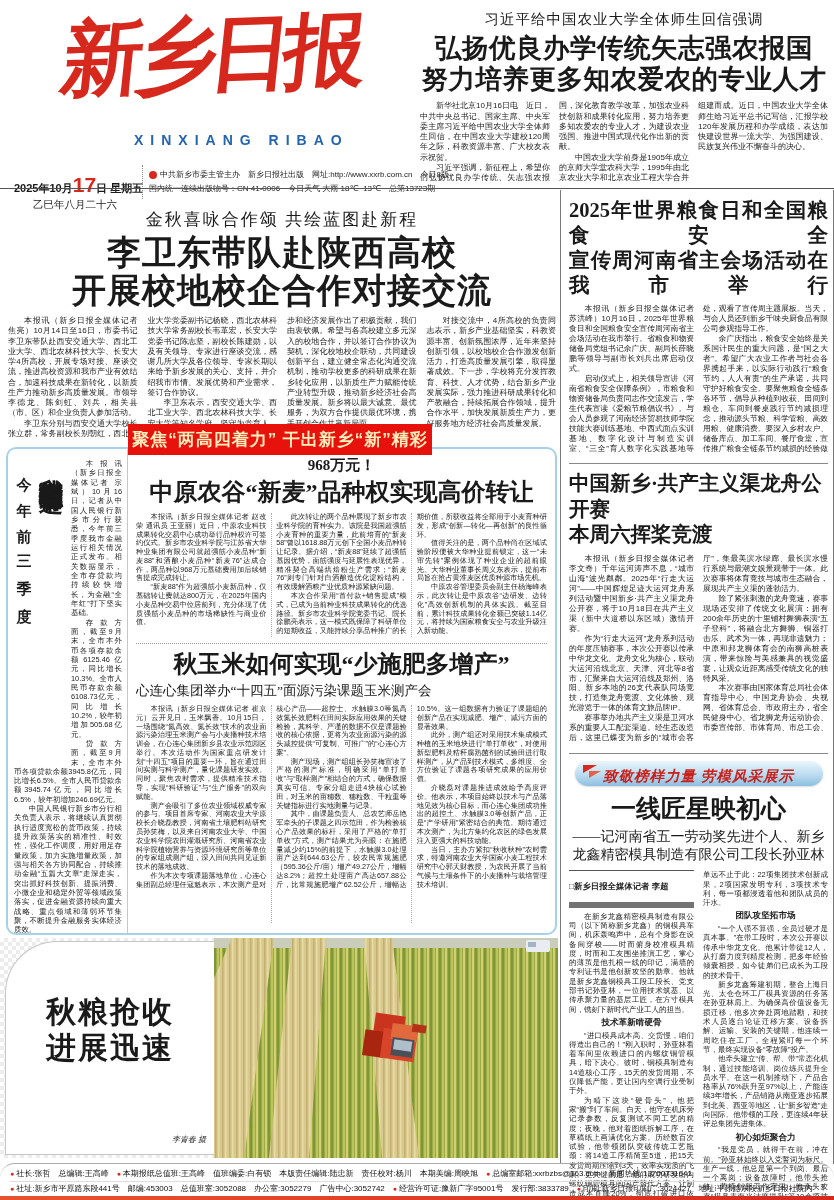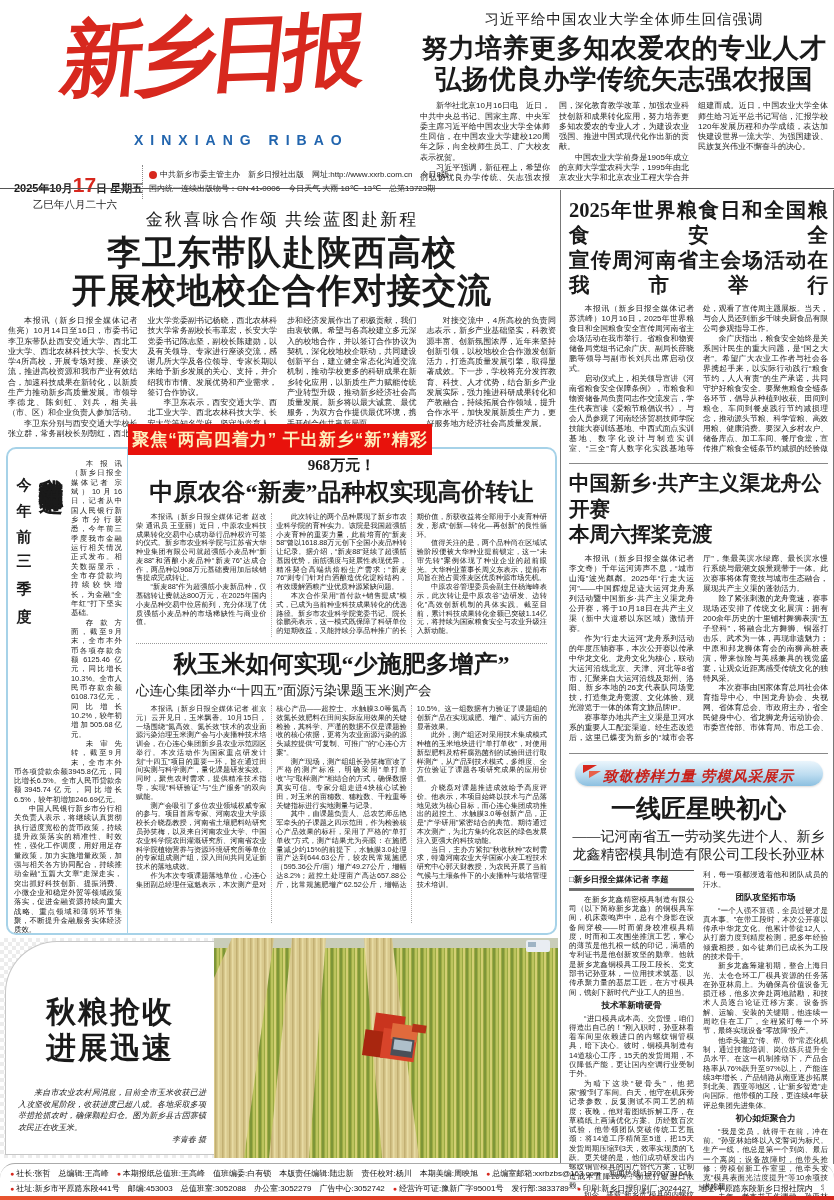--- a/index.html
+++ b/index.html
@@ -43,21 +43,21 @@
   .grain-body { margin-top:6px; column-count:2; column-gap:9px; height:152px; overflow:hidden; font-size:7.8px; }
   .dragon-headline { font-family:"Liberation Serif","DejaVu Serif",serif; font-weight:900; font-size:20.5px; line-height:1.25; }
   .dragon-body { margin-top:6px; column-count:2; column-gap:9px; height:192px; overflow:hidden; font-size:7.8px; }
   .model-banner { margin:6px auto 6px auto; width:248px; height:25px; border-radius:13px; background:linear-gradient(180deg,#eaf5fc 0%,#bcdcf0 55%,#8cc0e0 100%); display:flex; align-items:flex-end; justify-content:center; position:relative; box-shadow:0 1px 2px rgba(0,0,0,0.15); }
   .model-banner .flag { position:absolute; left:8px; top:4px; width:0; height:0; border-top:8px solid #d7281e; border-right:14px solid transparent; }
   .model-banner .flag2 { position:absolute; left:14px; top:10px; width:0; height:0; border-top:7px solid #e8604a; border-right:12px solid transparent; }
   .model-label { color:#c8201a; font-weight:900; font-size:14.5px; letter-spacing:1px; font-style:italic; }
   .craft-headline { text-align:center; font-family:"Liberation Serif","DejaVu Serif",serif; font-weight:900; font-size:25px; margin-top:2px; }
   .craft-subhead { text-align:center; font-family:"Liberation Serif","DejaVu Serif",serif; font-size:14px; line-height:1.3; margin-top:3px; }
   .craft-body { margin-top:6px; column-count:2; column-gap:9px; height:368px; overflow:hidden; font-size:7.5px; line-height:1.24; }
-  .byline-box { border-top:1px solid #555; border-bottom:3px solid #737373; font-weight:bold; font-size:8.4px; padding:3px 0; margin-bottom:4px; text-indent:0; }
+  .byline-box { border-top:1px solid #555; border-bottom:6px solid #737373; font-weight:bold; font-size:8.4px; padding:10px 0; margin-bottom:4px; text-indent:0; }
 
   
   .focus-banner { position:absolute; left:128px; top:424px; width:304px; height:31px; background:#e8120c; color:#fdf0bd; display:flex; align-items:center; justify-content:center; font-weight:900; font-size:17px; letter-spacing:1px; z-index:3; }
   .middle-box { position:absolute; left:6px; top:447px; width:551px; height:488px; border:2px solid #a6d2e8; border-radius:10px; display:flex; z-index:1; overflow:hidden; }
   .finance { width:120px; border-right:1px solid #a6d2e8; padding:10px 5px 4px 6px; overflow:hidden; }
   .fin-titles { float:left; height:305px; display:flex; margin-right:4px; }
   .fin-kicker { writing-mode:vertical-rl; font-weight:900; font-size:15px; letter-spacing:26px; padding-top:6px; }
   .fin-head { writing-mode:vertical-rl; font-weight:900; font-size:24px; letter-spacing:1px; margin-left:2px; }
   .fin-body { font-size:7.4px; line-height:1.26; text-align:justify; }
   .fin-body p { margin:0; text-indent:2em; }
@@ -107,25 +107,25 @@
       <div class="pub-block">
         <div><span class="emblem"></span><span>中共新乡市委主管主办　新乡日报社出版　网址:http://www.xxrb.com.cn　今日8版</span></div>
         <div>国内统一连续出版物号：CN 41-0006　今日天气 大雨 18℃~13℃　总第13723期</div>
       </div>
     </div>
   </div>
 
   <div class="top-story">
     <div class="ts-kicker">习近平给中国农业大学全体师生回信强调</div>
     <div class="ts-headline">
+      <div>弘扬优良办学传统矢志强农报国</div>
       <div>努力培养更多知农爱农的专业人才</div>
-      <div>弘扬优良办学传统矢志强农报国</div>
     </div>
     <div class="ts-body article-body">
-        <p>新华社北京10月16日电　近日，中共中央总书记、国家主席、中央军委主席习近平给中国农业大学全体师生回信，在中国农业大学建校120周年之际，向全校师生员工、广大校友表示祝贺。</p>
+        <p>新华社北京10月16日电　近日，中共中央总书记、国家主席、中央军委主席习近平给中国农业大学全体师生回信，在中国农业大学建校120周年之际，科教资源丰富、广大校友表示祝贺。</p>
         <p>习近平强调，新征程上，希望你们弘扬优良办学传统、矢志强农报国，深化教育教学改革，加强农业科技创新和成果转化应用，努力培养更多知农爱农的专业人才，为建设农业强国、推进中国式现代化作出新的贡献。</p>
         <p>中国农业大学前身是1905年成立的京师大学堂农科大学，1995年由北京农业大学和北京农业工程大学合并组建而成。近日，中国农业大学全体师生给习近平总书记写信，汇报学校120年发展历程和办学成绩，表达加快建设世界一流大学、为强国建设、民族复兴伟业不懈奋斗的决心。</p>
       </div>
   </div>
 
   <div class="rule-h"></div>
 
   <div class="lead-story">
     <div class="ls-kicker">金秋喜咏合作颂  共绘蓝图赴新程</div>
     <div class="ls-headline">
@@ -207,21 +207,21 @@
   <div class="middle-box">
 
     <div class="finance">
       <div class="fin-titles">
         <div class="fin-kicker">今年前三季度</div>
         <div class="fin-head">我市金融指标运行稳中有进</div>
       </div>
       <div class="fin-body">
           <p>本报讯（新乡日报全媒体记者 宗斌）10月16日，记者从中国人民银行新乡市分行获悉，今年前三季度我市金融运行相关情况正式发布。相关数据显示，全市存贷款均持续较快增长，为金融“全年红”打下坚实基础。</p>
           <p>存款方面，截至9月末，全市本外币各项存款余额6125.46亿元，同比增长10.3%。全市人民币存款余额6108.73亿元，同比增长10.2%，较年初增加505.68亿元。</p>
-          <p>未审先转，截至9月末，全市本外币各项贷款余额3945.8亿元，同比增长6.5%。全市人民币贷款余额3945.74亿元，同比增长6.5%，较年初增加246.69亿元。</p>
+          <p>贷款方面，截至9月末，全市本外币各项贷款余额3945.8亿元，同比增长6.5%。全市人民币贷款余额3945.74亿元，同比增长6.5%，较年初增加246.69亿元。</p>
           <p>中国人民银行新乡市分行相关负责人表示，将继续认真贯彻执行适度宽松的货币政策，持续提升政策落实的精准性、时效性，强化工作调度，用好用足存量政策，加力实施增量政策，加强与相关各方协同配合，持续推动金融“五篇大文章”走深走实，突出抓好科技创新、提振消费、小微企业和稳定外贸等领域政策落实，促进金融资源持续向重大战略、重点领域和薄弱环节集聚，不断提升金融服务实体经济质效。</p>
         </div>
     </div>
 
     <div class="center-col">
       <div>
         <div class="wheat-kicker">968万元！</div>
         <div class="wheat-headline">中原农谷“新麦”品种权实现高价转让</div>
         <div class="wheat-body article-body">
             <p>本报讯（新乡日报全媒体记者 赵改荣 通讯员 王亚丽）近日，中原农业科技成果转化交易中心成功举行品种权许可签约仪式。新乡市农业科学院与江苏省大华种业集团有限公司就超强筋小麦品种“新麦88”和酒酿小麦品种“新麦76”达成合作，两品种以968万元基础费用加后续销售提成完成转让。</p>
@@ -253,21 +253,20 @@
   </div>
 
   <div class="photo-section">
     <div class="photo-left">
       <div class="photo-panel">
         <div class="photo-title">
           <div>秋粮抢收</div>
           <div>进展迅速</div>
         </div>
         <div class="photo-caption">
-          <span>来自市农业农村局消息，目前全市玉米收获已进入攻坚收尾阶段，收获进度已超八成。各地采取多项举措抢抓农时，确保颗粒归仓。图为新乡县古固寨镇农民正在收玉米。</span>
           <span class="photo-credit">李青春 摄</span>
         </div>
       </div>
     </div>
     <div class="photo-img">
       <svg width="344" height="220" viewBox="0 0 344 220" xmlns="http://www.w3.org/2000/svg">
         <defs>
           <pattern id="corn" width="9" height="220" patternUnits="userSpaceOnUse">
             <rect width="9" height="220" fill="#9cab44"></rect>
             <rect x="0" width="2" height="220" fill="#7e9638"></rect>

